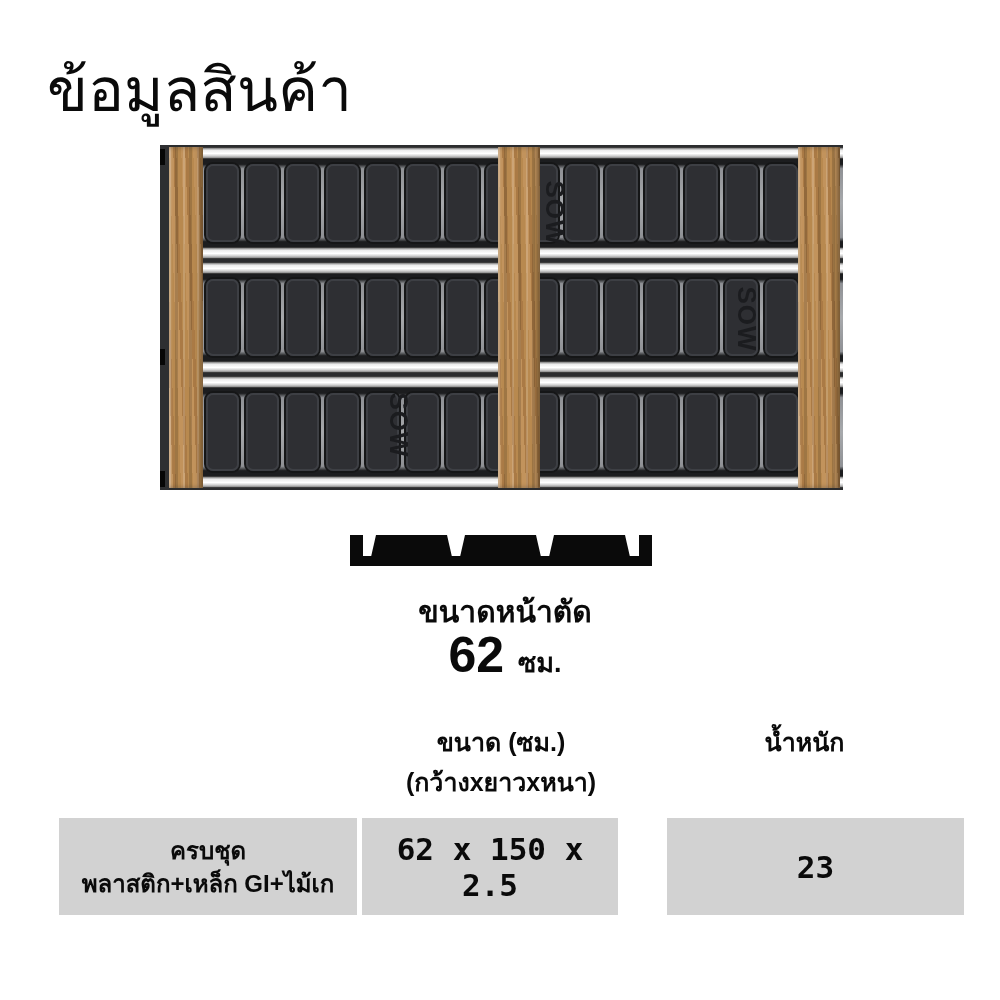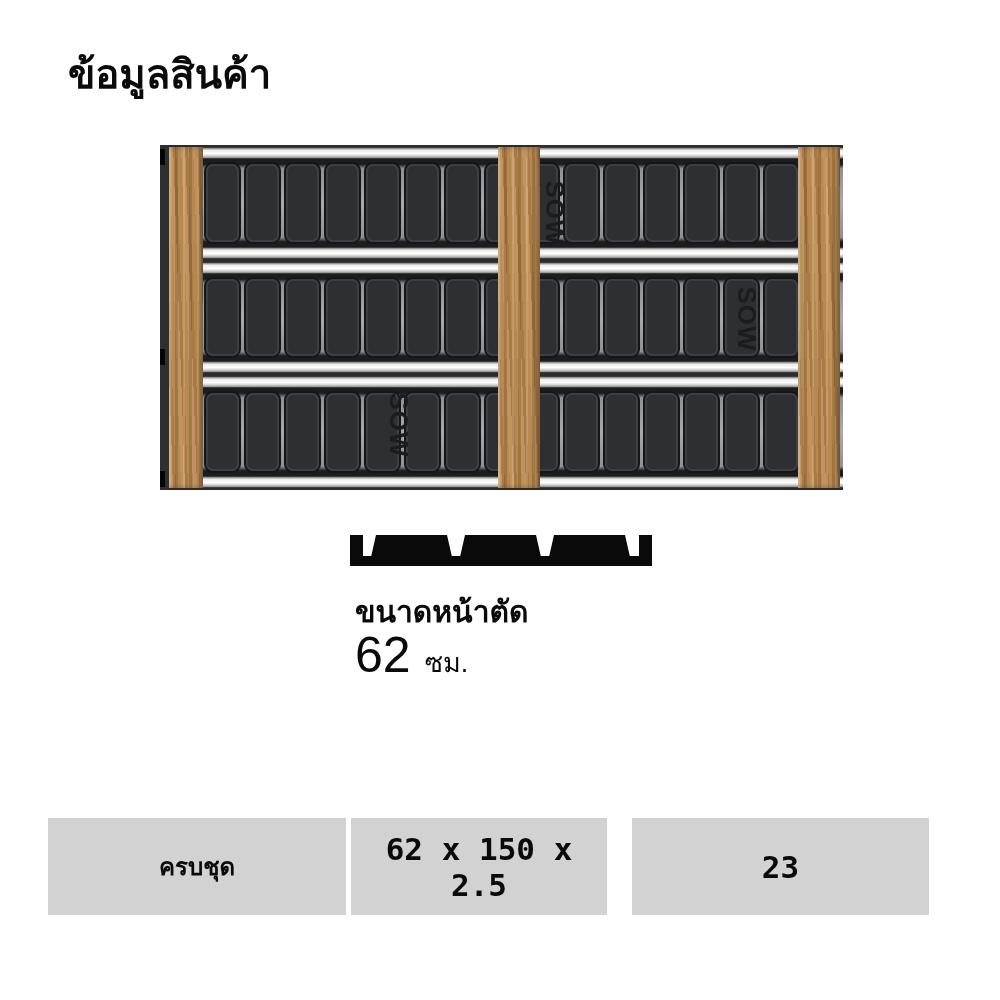--- a/index.html
+++ b/index.html
@@ -2,21 +2,21 @@
 <html><head>
 <meta charset="utf-8">
 <style>
   html,body{margin:0;padding:0;background:#ffffff;}
   .page{
     position:relative;width:1000px;height:1000px;background:#ffffff;overflow:hidden;
     font-family:"Liberation Sans","DejaVu Sans",sans-serif;color:#0a0a0a;
   }
   
   .title{
-    position:absolute;left:68px;top:42px;font-size:40px;font-weight:700;letter-spacing:0;
+    position:absolute;left:47px;top:42px;font-size:60px;font-weight:400;letter-spacing:0;
   }
   
   .pallet{
     position:absolute;left:160px;top:145px;width:683px;height:345px;
     background:#2b2c2e;overflow:hidden;
   }
   .deck{
     position:absolute;left:0;top:0;right:0;bottom:0;
     display:flex;flex-direction:column;gap:3px;padding:2px 0;box-sizing:border-box;
     background:#2b2c2e;
@@ -55,40 +55,40 @@
   .wood-mid{left:338px;width:42px;}
   .wood-right{left:638px;width:42px;}
   .edge-strip{
     position:absolute;left:0;top:0;bottom:0;width:9px;background:#2e2f31;z-index:5;
   }
   .notch{position:absolute;left:0;width:5px;height:16px;background:#060606;}
   .notch-1{top:4px;} .notch-2{top:204px;} .notch-3{top:326px;}
   
   .xsection-svg{position:absolute;left:350px;top:534px;width:302px;height:32px;}
   .xsection-label{
-    position:absolute;left:355px;top:588px;width:300px;text-align:left;
+    position:absolute;left:355px;top:588px;width:300px;text-align:center;
     font-size:30px;font-weight:800;
   }
   .xsection-dim{
-    position:absolute;left:355px;top:626px;width:300px;font-weight:400;
+    position:absolute;left:355px;top:626px;width:300px;text-align:center;font-weight:700;
   }
   .xsection-value{font-size:50px;}
   .xsection-unit{font-size:27px;margin-left:14px;}
   
   .th{position:absolute;top:722px;text-align:center;font-size:25px;font-weight:800;line-height:40px;}
   .th-1{left:48px;width:298px;padding-top:20px;box-sizing:border-box;}
   .th-2{left:351px;width:300px;}
   .th-3{left:656px;width:297px;}
   .td{
     position:absolute;top:818px;height:97px;background:#d2d2d2;
-    display:flex;flex-direction:column;align-items:center;justify-content:center;text-align:center;
+    display:flex;flex-direction:column;align-items:center;justify-content:center;text-align:center;margin-left:11px;
   }
   .td-1{left:48px;width:298px;font-size:24px;font-weight:700;line-height:33px;}
   .td-2{left:351px;width:256px;}
-  .td-3{left:632px;width:297px;}
+  .td-3{left:656px;width:297px;}
   .mono{font-family:"DejaVu Sans Mono","Liberation Mono",monospace;font-size:31px;font-weight:700;}
 </style>
 </head>
 <body>
 
 <div class="page">
 
   <div class="title">ข้อมูลสินค้า</div>
 
   <div class="pallet">
@@ -180,25 +180,31 @@
     <path d="M26,1 H97 L102,23 H21 Z" fill="#0a0a0a"></path>
     <path d="M115,1 H186 L191,23 H110 Z" fill="#0a0a0a"></path>
     <path d="M204,1 H275 L280,23 H199 Z" fill="#0a0a0a"></path>
   </svg>
 
   <div class="xsection-label">ขนาดหน้าตัด</div>
   <div class="xsection-dim">
     <span class="xsection-value">62</span><span class="xsection-unit">ซม.</span>
   </div>
 
+  <div class="th th-2">
+    <div>ขนาด (ซม.)</div>
+    <div>(กว้างxยาวxหนา)</div>
+  </div>
   <div class="th th-3">
+    <div>น้ำหนัก</div>
   </div>
 
   <div class="td td-1">
     <div>ครบชุด</div>
+    <div>พลาสติก+เหล็ก GI+ไม้เก</div>
   </div>
   <div class="td td-2 mono">
     <div>62 x 150 x 2.5</div>
   </div>
   <div class="td td-3 mono">
     <div>23</div>
   </div>
 
 </div>
 

